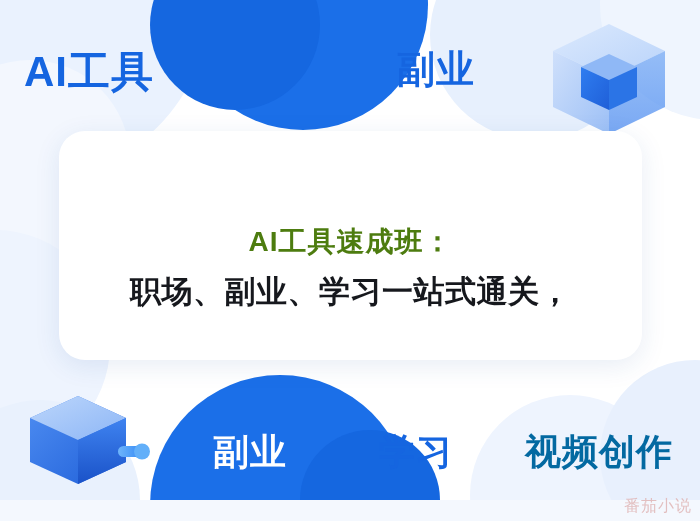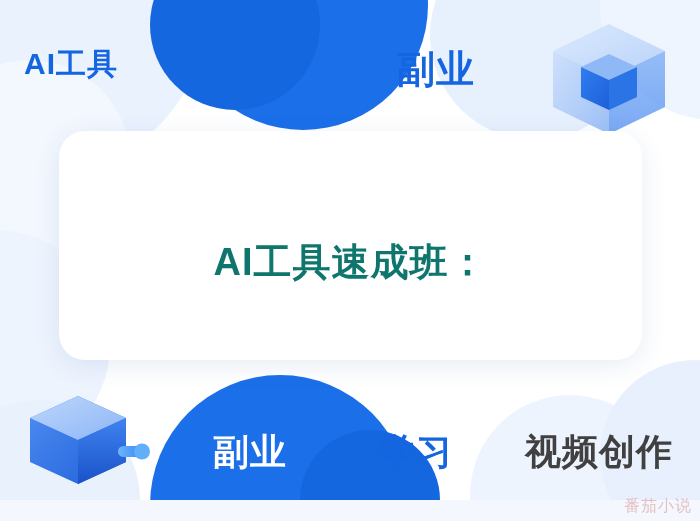--- a/index.html
+++ b/index.html
@@ -127,21 +127,21 @@
   .tag {
     position: absolute;
     font-weight: bold;
     letter-spacing: 1px;
     white-space: nowrap;
     font-family: "Liberation Sans", "DejaVu Sans", sans-serif;
   }
   .tag-ai {
     left: 24px;
     top: 44px;
-    font-size: 30px;
+    font-size: 42px;
     color: #1565e0;
   }
   .tag-zhichang {
     left: 213px;
     top: 44px;
     font-size: 38px;
     color: #ffffff;
   }
   .tag-fuye-top {
     left: 397px;
@@ -158,21 +158,21 @@
   .tag-xuexi {
     left: 379px;
     top: 428px;
     font-size: 36px;
     color: #1565e0;
   }
   .tag-shipin {
     left: 525px;
     top: 428px;
     font-size: 36px;
-    color: #404040;
+    color: #0369a1;
   }
 
   
   .cube-top {
     position: absolute;
     left: 545px;
     top: 18px;
     width: 128px;
     height: 122px;
   }
@@ -193,23 +193,23 @@
     height: 229px;
     background: #ffffff;
     border-radius: 26px;
     box-shadow: 0 6px 26px rgba(28, 80, 160, 0.10);
     display: flex;
     flex-direction: column;
     align-items: center;
     justify-content: center;
   }
   .card-title {
-    font-size: 38px;
+    font-size: 28px;
     font-weight: bold;
-    color: #0f766e;
+    color: #4d7c0f;
     letter-spacing: 1px;
     margin-bottom: 11px;
     white-space: nowrap;
     margin-top: 44px;
   }
   .card-line {
     font-size: 31px;
     font-weight: bold;
     color: #16181d;
     letter-spacing: 0.5px;
@@ -278,20 +278,21 @@
       <polygon points="120,33 120,89 64,116 64,60" fill="url(#cubeRightFaceA)" opacity="0.75"></polygon>
 
       <polygon points="64,36 92,49 64,62 36,49" fill="#8fb8f6"></polygon>
       <polygon points="36,49 64,62 64,92 36,79" fill="url(#cubeInnerA)"></polygon>
       <polygon points="92,49 92,79 64,92 64,62" fill="#2b74e6"></polygon>
     </svg>
   </div>
 
   <div class="card">
     <div class="card-title">AI工具速成班：</div>
+    <div class="card-line">职场、副业、学习一站式通关，</div>
   </div>
 
   <div class="cube-bottom">
     <svg width="128" height="112" viewBox="0 0 128 112" xmlns="http://www.w3.org/2000/svg">
       <defs>
         <linearGradient id="cubeTopFaceB" x1="0" y1="0" x2="1" y2="1">
           <stop offset="0%" stop-color="#bcd6fb"></stop>
           <stop offset="100%" stop-color="#8db6f6"></stop>
         </linearGradient>
         <linearGradient id="cubeLeftFaceB" x1="0" y1="0" x2="1" y2="1">

